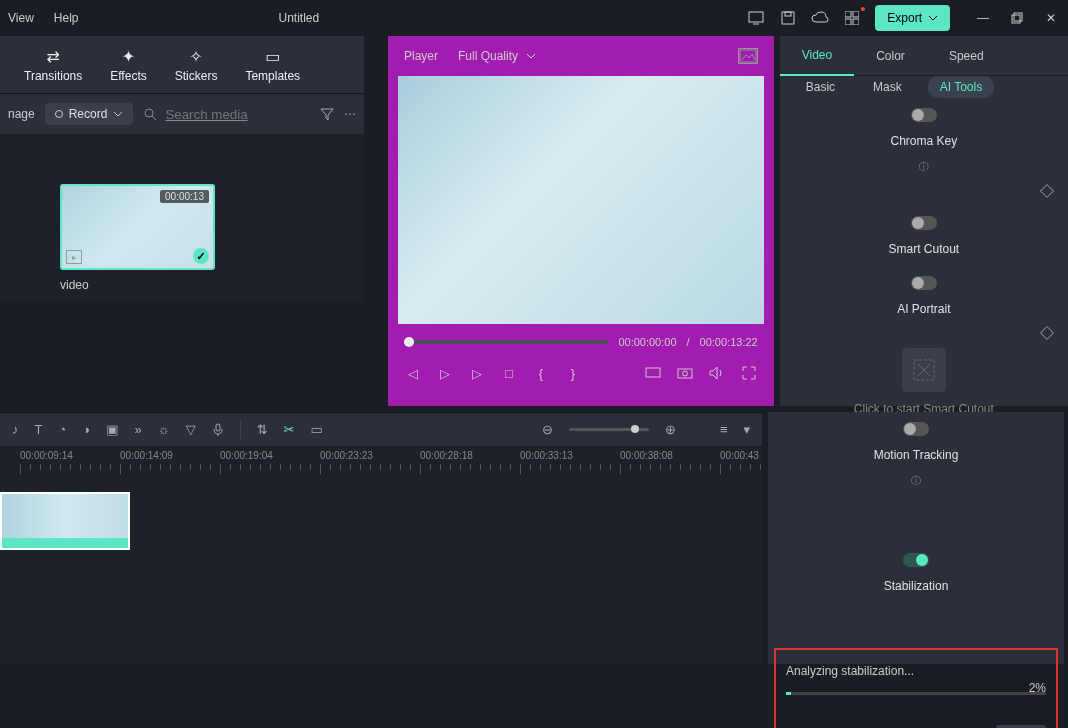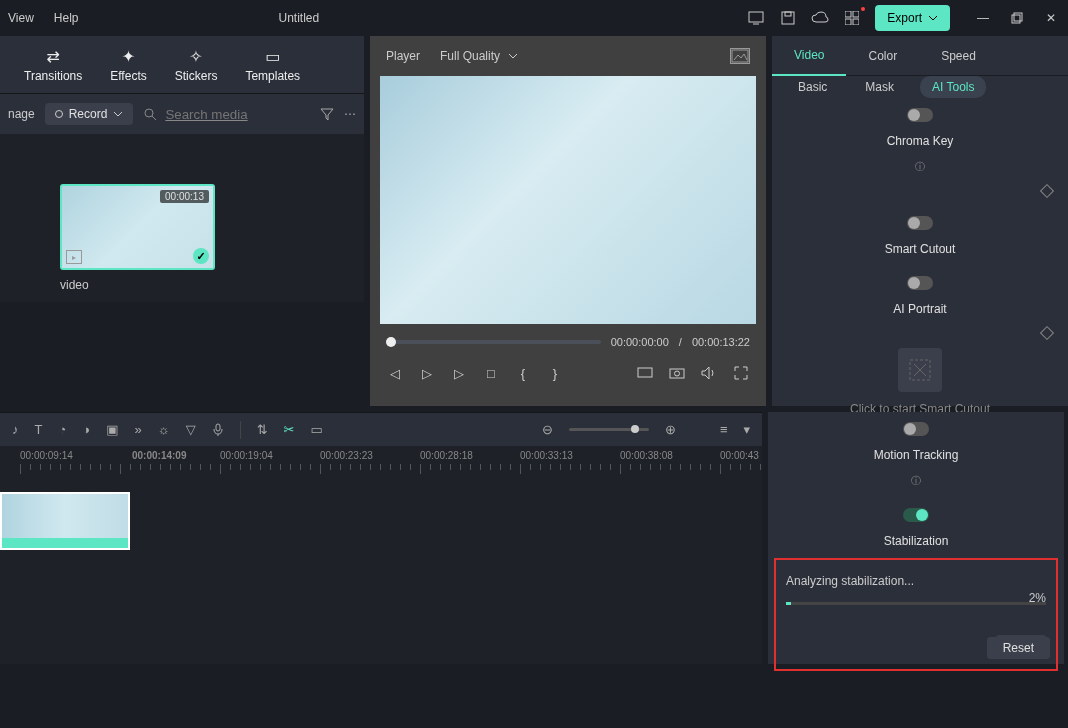--- a/index.html
+++ b/index.html
@@ -26,21 +26,21 @@
 
 .main-row { display: flex; height: 370px; }
 .media-panel { width: 364px; background: #1e2128; padding: 10px; }
 .clip-card { width: 155px; border: 2px solid #5ce6c3; border-radius: 3px; position: relative; margin-left: 50px; margin-top: 40px; }
 .clip-thumb { width: 100%; height: 82px; background: linear-gradient(135deg, #b0d4e0 0%, #d0e8ef 50%, #c8e0e8 100%); position: relative; }
 .clip-dur { position: absolute; top: 4px; right: 4px; background: rgba(0,0,0,0.6); padding: 1px 5px; border-radius: 2px; font-size: 10px; }
 .clip-check { position: absolute; bottom: 4px; right: 4px; width: 16px; height: 16px; background: #5ce6c3; border-radius: 50%; display: flex; align-items: center; justify-content: center; color: #000; font-size: 11px; font-weight: bold; }
 .clip-icon { position: absolute; bottom: 4px; left: 4px; width: 16px; height: 14px; border: 1px solid #999; display: flex; align-items: center; justify-content: center; font-size: 8px; color: #999; }
 .clip-label { margin-left: 50px; margin-top: 8px; color: #ccc; }
 
-.player-panel { width: 396px; background: #404040; margin-left: 6px; display: flex; flex-direction: column; }
+.player-panel { width: 396px; background: #a21caf; margin-left: 24px; display: flex; flex-direction: column; }
 .player-header { height: 40px; display: flex; align-items: center; padding: 0 16px; gap: 20px; }
 .player-header .qual { display: flex; align-items: center; gap: 8px; color: #ccc; cursor: pointer; }
 .player-header .snap { margin-left: auto; width: 20px; height: 16px; border: 1px solid #999; cursor: pointer; }
 .preview { margin: 0 10px; height: 248px; background: linear-gradient(135deg, #a8cddc 0%, #d8ecf2 40%, #cde5ec 60%, #b8d8e4 100%); position: relative; }
 .scrub-row { display: flex; align-items: center; padding: 12px 16px; gap: 10px; }
 .scrub-track { flex: 1; height: 4px; background: #4a4f5a; border-radius: 2px; position: relative; }
 .scrub-thumb { width: 10px; height: 10px; background: #eee; border-radius: 50%; position: absolute; left: 0; top: -3px; }
 .tc { color: #ccc; font-size: 11px; }
 .pc-row { display: flex; align-items: center; padding: 4px 16px 10px; gap: 14px; }
 .pc-btn { width: 18px; height: 18px; display: flex; align-items: center; justify-content: center; color: #ccc; cursor: pointer; font-size: 13px; }
@@ -68,21 +68,21 @@
 .tl-ic.on { color: #5ce6c3; }
 .zoom-slider { width: 80px; height: 3px; background: #555; border-radius: 2px; position: relative; }
 .zoom-slider .zk { width: 8px; height: 8px; background: #ccc; border-radius: 50%; position: absolute; right: 10px; top: -3px; }
 .ruler { height: 34px; background: #1e2128; position: relative; overflow: hidden; }
 .ruler-label { position: absolute; top: 4px; color: #888; font-size: 10px; }
 .ruler-tick { position: absolute; top: 18px; width: 1px; height: 6px; background: #555; }
 .tracks { flex: 1; background: #1e2128; padding: 12px 0 0 0; position: relative; }
 .tclip { position: absolute; left: 0; top: 12px; width: 130px; height: 58px; border: 2px solid #fff; background: linear-gradient(90deg, #b0d4e0 0%, #d0e8ef 50%, #c0dce6 100%); }
 .tclip .bar { position: absolute; bottom: 0; left: 0; right: 0; height: 10px; background: #5ce6c3; }
 
-.status-panel { width: 296px; margin-left: 6px; background: #2b2f39; display: flex; flex-direction: column; margin-top: 6px; }
+.status-panel { width: 296px; margin-left: 6px; background: #2b2f39; display: flex; flex-direction: column; margin-top: 6px; gap: 45px; }
 .stab-box { margin: 0 6px 0 6px; border: 2px solid #e03030; padding: 14px 10px 12px; height: 128px; }
 .stab-prog { height: 3px; background: #444; margin-top: 14px; position: relative; }
 .stab-prog .fill { height: 100%; background: #5ce6c3; width: 2%; }
 .stab-pct { text-align: right; margin-top: -14px; color: #ccc; }
 .btn-cancel { background: #3a3f4b; padding: 4px 12px; border-radius: 3px; cursor: pointer; float: right; margin-top: 30px; }
 .btn-reset { background: #3a3f4b; padding: 4px 16px; border-radius: 3px; cursor: pointer; position: absolute; right: 14px; bottom: 12px; }
 .props-extra { position: relative; flex: 1; }
 
 svg { display: block; }
 </style>
@@ -335,21 +335,21 @@
         <div class="ruler-tick" style="left: 20px; height: 10px;"></div>
         <div class="ruler-tick" style="left: 30px;"></div>
         <div class="ruler-tick" style="left: 40px;"></div>
         <div class="ruler-tick" style="left: 50px;"></div>
         <div class="ruler-tick" style="left: 60px;"></div>
         <div class="ruler-tick" style="left: 70px;"></div>
         <div class="ruler-tick" style="left: 80px;"></div>
         <div class="ruler-tick" style="left: 90px;"></div>
         <div class="ruler-tick" style="left: 100px;"></div>
         <div class="ruler-tick" style="left: 110px;"></div>
-        <div class="ruler-label" style="left: 132px; font-weight: bold;">00:00:14:09</div>
+        <div class="ruler-label" style="left: 120px;">00:00:14:09</div>
         <div class="ruler-tick" style="left: 120px; height: 10px;"></div>
         <div class="ruler-tick" style="left: 130px;"></div>
         <div class="ruler-tick" style="left: 140px;"></div>
         <div class="ruler-tick" style="left: 150px;"></div>
         <div class="ruler-tick" style="left: 160px;"></div>
         <div class="ruler-tick" style="left: 170px;"></div>
         <div class="ruler-tick" style="left: 180px;"></div>
         <div class="ruler-tick" style="left: 190px;"></div>
         <div class="ruler-tick" style="left: 200px;"></div>
         <div class="ruler-tick" style="left: 210px;"></div>

